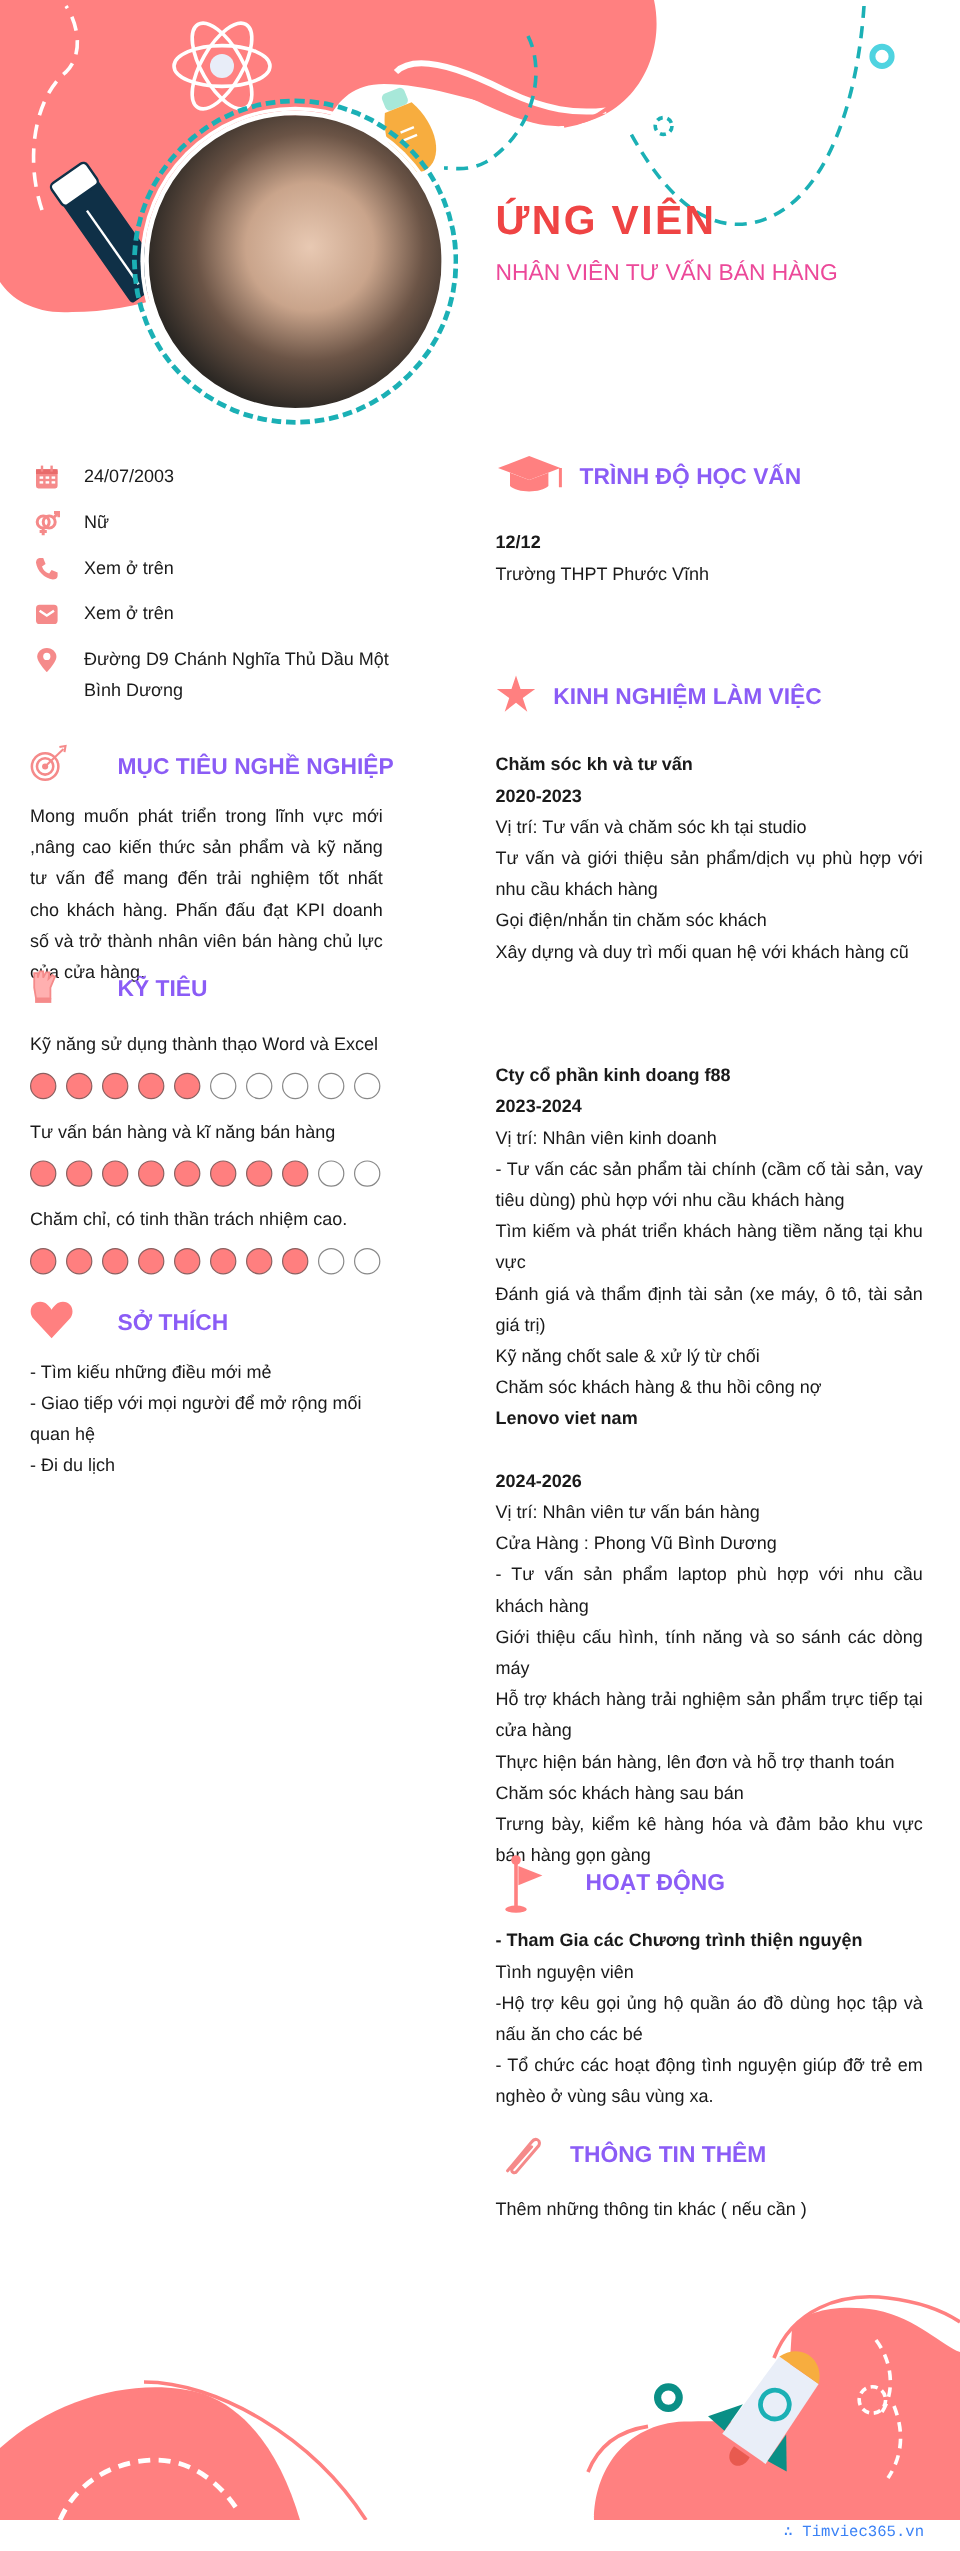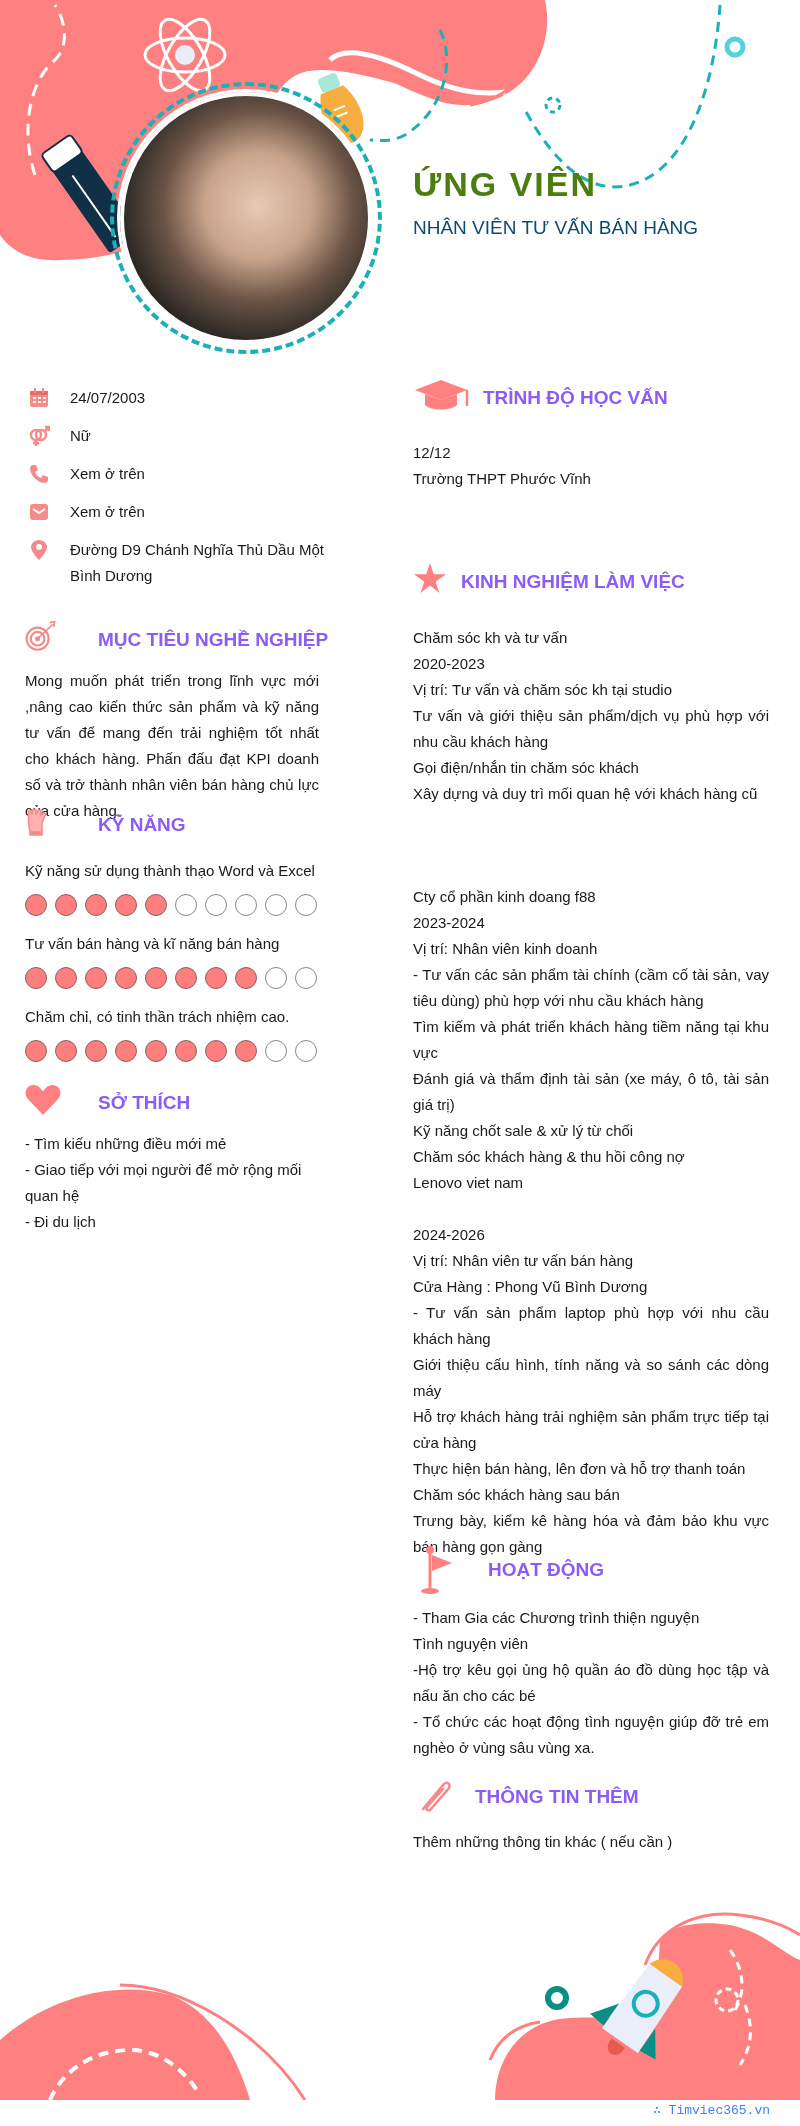--- a/index.html
+++ b/index.html
@@ -1,39 +1,39 @@
 <!DOCTYPE html>
 <html><head>
 <meta charset="utf-8">
 <style>
   * { box-sizing: border-box; margin: 0; padding: 0; }
   body { width: 800px; height: 2126px; background: #fff; position: relative; overflow: hidden;
          font-family: "Liberation Sans", "DejaVu Sans", sans-serif; color: #1a1a1a; }
   .abs { position: absolute; }
   .deco { position: absolute; pointer-events: none; }
-  .name { left: 413px; top: 165px; font-size: 34px; font-weight: bold; letter-spacing: 2px; color: #4d7c0f; }
-  .jobtitle { left: 413px; top: 217px; font-size: 19px; color: #0c4a6e; }
+  .name { left: 413px; top: 165px; font-size: 34px; font-weight: bold; letter-spacing: 2px; color: #ef4444; }
+  .jobtitle { left: 413px; top: 217px; font-size: 19px; color: #ec4899; }
   .photo { left: 120px; top: 92px; width: 252px; height: 252px; border-radius: 50%;
            background: radial-gradient(circle at 55% 45%, #e8c9b3 0%, #c9a48b 28%, #6b5446 50%, #2c2824 72%, #1b1c20 100%);
            border: 4px solid #fff; box-shadow: 0 0 0 3px #fff; overflow: hidden; }
   .photo-ring { left: 110px; top: 82px; width: 272px; height: 272px; border-radius: 50%;
            border: 4px dashed #1bb0b5; }
   .info-row { left: 28px; display: flex; align-items: flex-start; font-size: 15px; line-height: 26px; }
   .info-row .ico { width: 22px; height: 22px; margin-right: 20px; margin-top: 2px; color: #f07c7c; }
   .info-row .txt { width: 270px; }
   .sec-head { display: flex; align-items: center; }
   .sec-head .ico { width: 40px; height: 40px; color: #f08080; }
   .sec-head .t { font-size: 19px; font-weight: bold; color: #8b5cf6; margin-left: 28px; }
   .para { font-size: 15px; line-height: 26px; color: #1a1a1a; }
   .justify { text-align: justify; }
   .skill-label { font-size: 15px; line-height: 22px; }
   .dots { display: flex; gap: 8px; margin-top: 12px; }
   .dot { width: 22px; height: 22px; border-radius: 50%; border: 1.5px solid #888; background: #fff; }
   .dot.on { background: #ff7f7f; border-color: #8a6060; }
-  .bold { font-weight: normal; }
+  .bold { font-weight: bold; }
   .watermark { right: 30px; top: 2102px; font-family: "Liberation Mono", "DejaVu Sans Mono", monospace; font-size: 13px; color: #3b82f6; }
 </style>
 </head>
 <body>
 
 <svg class="deco" style="left:0;top:0" width="800" height="360" viewBox="0 0 800 360">
   <path d="M0,0 L520,0 C525,30 510,70 480,90 C450,110 380,70 320,70 C270,70 270,120 240,170 C210,220 140,260 60,260 C30,262 10,250 0,235 Z" fill="#ff8080"></path>
   <path d="M270,0 L545,0 C555,45 530,100 470,105 C420,108 380,60 320,70 Z" fill="#ff8080"></path>
   <path d="M330,60 C345,45 380,55 420,75 C455,92 480,95 505,92" stroke="#fff" stroke-width="5" fill="none"></path>
   <path d="M530,0 C545,40 530,95 470,105" stroke="#ff8080" stroke-width="3" fill="none"></path>
@@ -147,21 +147,21 @@
 </div>
 <div class="abs para justify" style="left:25px;top:668px;width:294px">Mong muốn phát triển trong lĩnh vực mới ,nâng cao kiến thức sản phẩm và kỹ năng tư vấn để mang đến trải nghiệm tốt nhất cho khách hàng. Phấn đấu đạt KPI doanh số và trở thành nhân viên bán hàng chủ lực của cửa hàng.</div>
 
 <div class="abs sec-head" style="left:24px;top:805px">
   <span class="ico">
     <svg viewBox="0 0 40 40" width="30" height="36">
         <path d="M6,10 L6,4 L10,4 L10,9 L12,2 L16,2 L16,9 L19,3 L23,3 L22,10 L26,6 L29,8 L24,20 L24,32 L8,32 L6,20 Z" fill="#ffb0b0" stroke="#f58a8a" stroke-width="2"></path>
         <rect x="7" y="32" width="18" height="5" fill="#f58a8a"></rect>
       </svg>
   </span>
-  <span class="t" style="margin-left:34px">KỸ NĂNG</span>
+  <span class="t" style="margin-left:34px">KỸ TIÊU</span>
 </div>
 
 <div class="abs" style="left:25px;top:860px;width:300px">
   <div class="skill-label">Kỹ năng sử dụng thành thạo Word và Excel</div>
   <div class="dots">
       <span class="dot on"></span>
       <span class="dot on"></span>
       <span class="dot on"></span>
       <span class="dot on"></span>
       <span class="dot on"></span>

